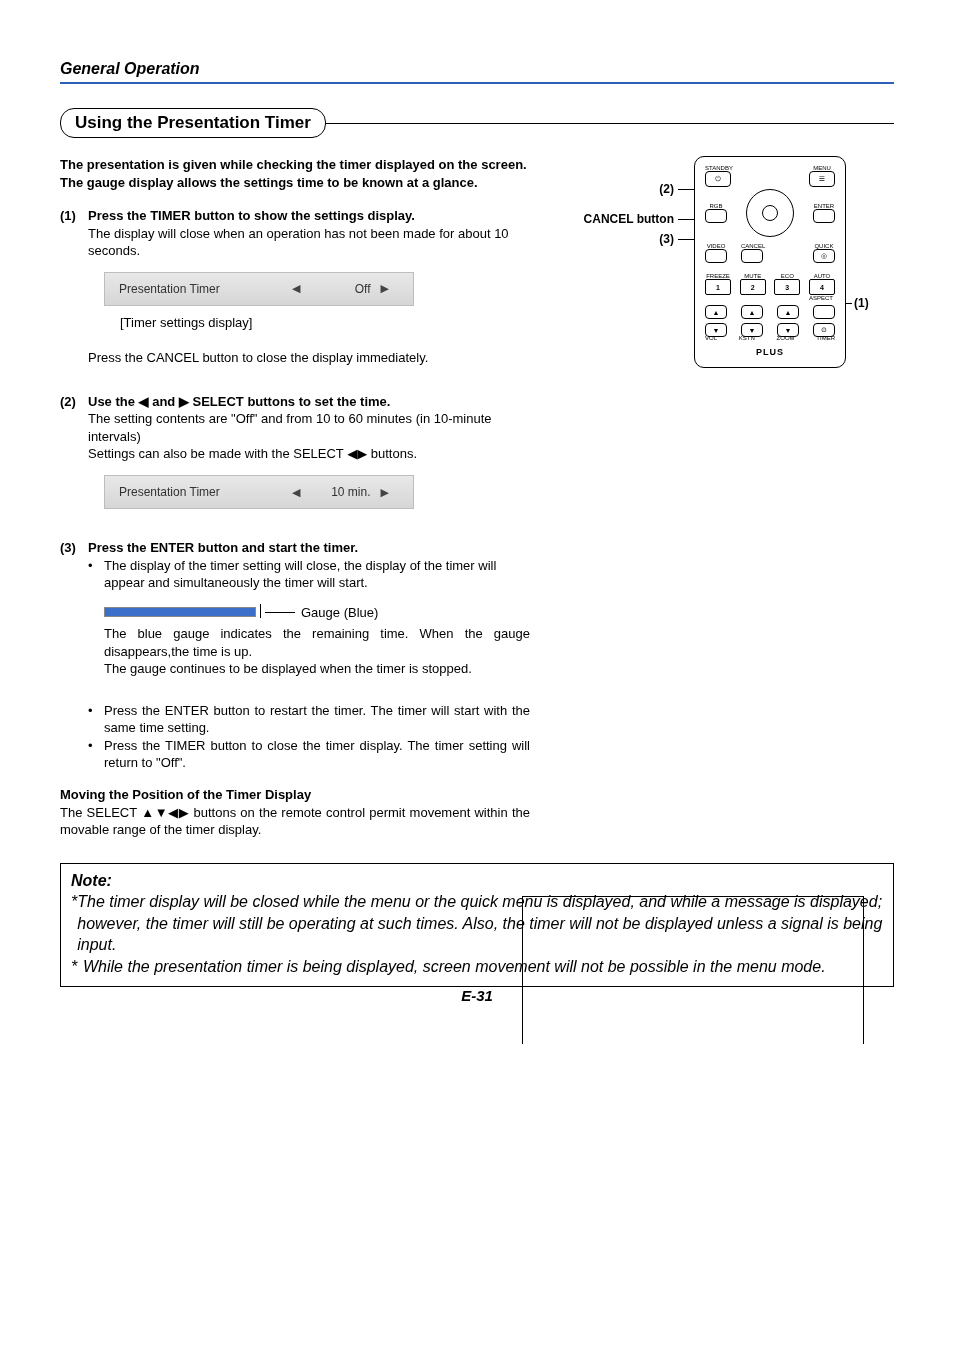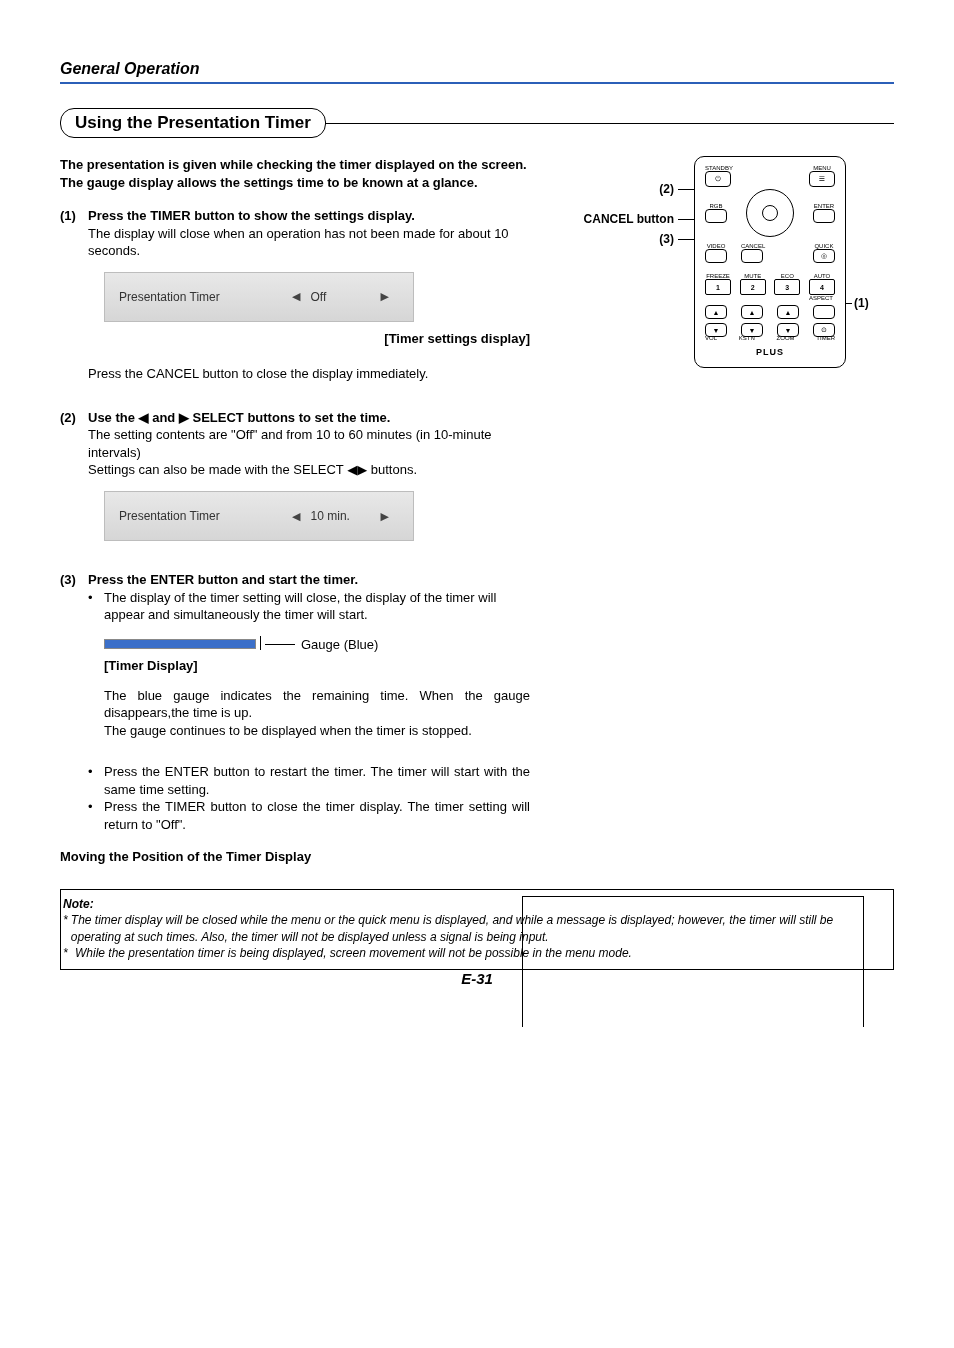--- a/index.html
+++ b/index.html
@@ -74,39 +74,38 @@
   }
   .step-title {
     font-weight: bold;
   }
   .step-body {
     margin-left: 28px;
   }
   .osd-box {
     margin: 12px 0 8px 44px;
     width: 310px;
-    height: 50px;
+    height: 34px;
     background: linear-gradient(#e8e8e8,#d6d6d6);
     border: 1px solid #bdbdbd;
     display: flex;
     align-items: center;
     padding: 0 14px;
     font-size: 12px;
     color: #333;
     box-sizing: border-box;
   }
   .osd-label { flex:1; }
   .osd-arrow { color:#444; font-size:11px; padding:0 10px;}
-  .osd-val { width:60px; text-align:left;}
+  .osd-val { width:60px; text-align:right;}
   .caption-center {
-    font-weight: bold;
+    font-weight: normal;
     margin-left: 60px;
     margin-bottom: 18px;
     font-size: 13px;
-    text-align: right;
   }
   .bullet-row {
     display: flex;
     margin-left: 28px;
   }
   .bullet-dot {
     width: 16px;
     flex-shrink:0;
   }
   .gauge-row {
@@ -137,22 +136,22 @@
     margin-bottom: 12px;
   }
   .justify { text-align: justify; }
   .subhead {
     font-weight: bold;
     margin-top: 14px;
   }
   .note-box {
     border: 1px solid #000;
     margin-top: 24px;
-    padding: 6px 10px 8px 2px;
-    font-size: 12px;
+    padding: 6px 10px 8px 10px;
+    font-size: 16px;
     font-style: italic;
     line-height: 1.35;
   }
   .note-title {
     font-weight: bold;
     font-style: italic;
   }
   .page-num {
     text-align: center;
     font-weight: bold;
@@ -313,37 +312,37 @@
       </div>
 
       <div class="gauge-row">
         <div class="gauge-bar">
             <div class="gauge-fill-blue"></div>
           </div>
         <div class="gauge-tick"></div>
         <div class="gauge-line"></div>
         <div class="gauge-text">Gauge (Blue)</div>
       </div>
-      <div class="timer-disp-caption">[Timer Display]</div>
 
       <div class="step-body justify" style="margin-left:44px;">The blue gauge indicates the remaining time. When the gauge disappears,the time is up.</div>
       <div class="step-body justify" style="margin-left:44px; margin-bottom:10px;">The gauge continues to be displayed when the timer is stopped.</div>
 
 
       <div style="height:14px;"></div>
       <div class="bullet-row">
         <div class="bullet-dot">•</div>
         <div class="justify">Press the ENTER button to restart the timer. The timer will start with the same time setting.</div>
       </div>
       <div class="bullet-row">
         <div class="bullet-dot">•</div>
         <div class="justify">Press the TIMER button to close the timer display. The timer setting will return to "Off".</div>
       </div>
 
       <div class="subhead">Moving the Position of the Timer Display</div>
+      <div class="justify">The SELECT ▲▼◀▶ buttons on the remote control permit movement within the movable range of the timer display.</div>
     </div>
 
     <div class="right-col">
       <div class="remote-wrap">
 
         <div class="lbl-text" style="left:60px; top:26px; width:60px;">(2)</div>
         <div class="lbl-line" style="left:124px; top:33px; width:44px;"></div>
 
         <div class="lbl-text" style="left:0px; top:56px; width:120px;">CANCEL button</div>
         <div class="lbl-line" style="left:124px; top:63px; width:72px;"></div>

